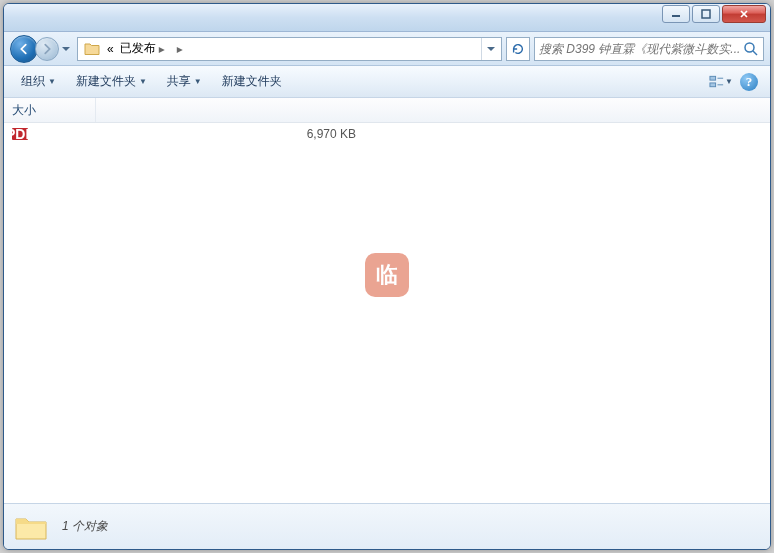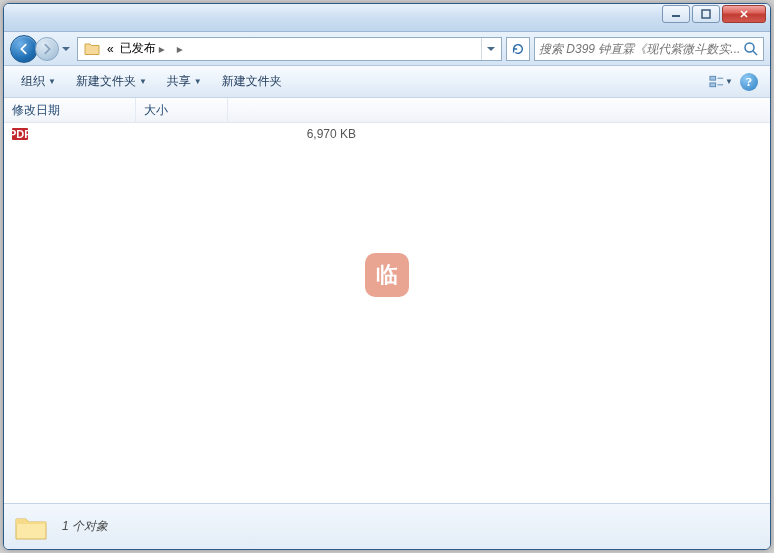--- a/index.html
+++ b/index.html
@@ -47,21 +47,21 @@
 .col.date { width: 132px; }
 .col.size { width: 92px; }
 
 
 .list { flex: 1; background: #fff; overflow: auto; position: relative; }
 .row { display: flex; height: 22px; align-items: center; }
 .cell { padding: 0 8px; overflow: hidden; text-overflow: ellipsis; white-space: nowrap; color: #222; }
 .cell.name { width: 268px; display: flex; align-items: center; gap: 5px; }
 .cell.date { width: 132px; color: #555; }
 .cell.size { width: 92px; text-align: right; color: #555; }
-.pdf-icon { width: 16px; height: 12px; background: #c1272d; color: #fff; font-size: 11px; font-weight: bold; display: flex; align-items: center; justify-content: center; border-radius: 1px; flex-shrink: 0; }
+.pdf-icon { width: 16px; height: 12px; background: #c1272d; color: #fff; font-size: 14px; font-weight: bold; display: flex; align-items: center; justify-content: center; border-radius: 1px; flex-shrink: 0; }
 
 
 .watermark { position: absolute; left: 50%; top: 40%; transform: translate(-50%,-50%); display: flex; align-items: center; gap: 6px; opacity: 0.55; pointer-events: none; }
 .wm-badge { width: 44px; height: 44px; border-radius: 10px; background: #da5a3a; display: flex; align-items: center; justify-content: center; color:#fff; font-size:22px; font-weight:bold; }
 .wm-text { color: #da5a3a; font-size: 26px; letter-spacing: 2px; }
 
 
 .statusbar { height: 46px; background: linear-gradient(to bottom, #f2f7fc, #e3edf7); border-top: 1px solid #c6d5e6; display: flex; align-items: center; padding: 0 10px; gap: 14px; }
 .folder-big { width: 34px; height: 30px; }
 .status-text { color: #4a4a4a; font-style: italic; }
@@ -169,21 +169,20 @@
           <line x1="9" y1="10" x2="15" y2="10" stroke="#5a8ab5"></line>
         </svg>
       <span class="tool-dd">▼</span>
     </div>
     <div class="icon-btn">
       <div class="help-circle">?</div>
     </div>
   </div>
 
   <div class="cols">
-    <div class="col date">修改日期</div>
     <div class="col size">大小</div>
   </div>
 
   <div class="list">
     <div class="row">
       <div class="cell name">
         <span class="pdf-icon">PDF</span>
       </div>
       <div class="cell size">6,970 KB</div>
     </div>

